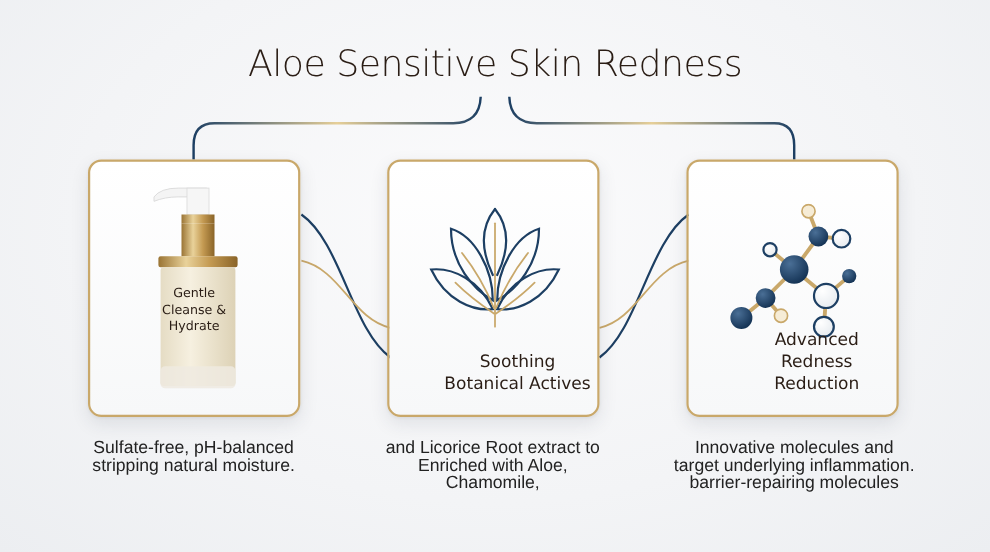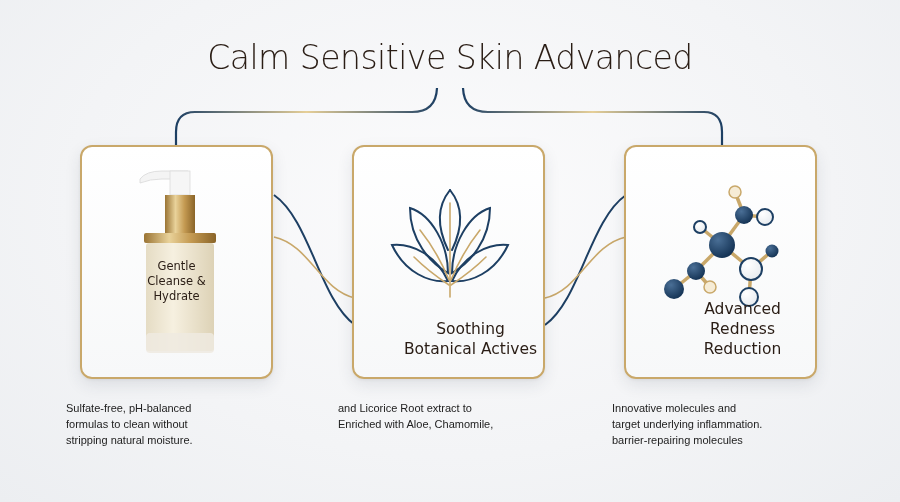--- a/index.html
+++ b/index.html
@@ -34,31 +34,31 @@
   .card-label span { display: block; }
   .bottle-label {
     position: absolute; left: 0; right: 0; top: 112px;
     text-align: center; font-size: 11.5px; line-height: 15px; color: #2a1d15;
     font-family: "DejaVu Sans", sans-serif;
   }
   .bottle-label span { display: block; }
   .icon-svg { position: absolute; }
   .desc {
     position: absolute; top: 400px; width: 220px;
-    font-size: 11px; line-height: 16px; color: #222;
+    text-align: center; font-size: 16px; line-height: 16px; color: #222;
   }
   .desc span { display: block; }
   .desc-1 { left: 66px; }
   .desc-2 { left: 338px; }
   .desc-3 { left: 612px; }
 </style>
 </head>
 <body>
 
-<div class="title">Calm Sensitive Skin Advanced</div>
+<div class="title">Aloe Sensitive Skin Redness</div>
 
 <svg class="connectors" width="900" height="502" viewBox="0 0 900 502">
   <defs>
     <linearGradient id="gl" x1="0" x2="1" y1="0" y2="0">
       <stop offset="0" stop-color="#1d3f63"></stop>
       <stop offset="0.5" stop-color="#e6cf98"></stop>
       <stop offset="1" stop-color="#1d3f63"></stop>
     </linearGradient>
     <linearGradient id="gv" x1="0" x2="0" y1="0" y2="1">
       <stop offset="0" stop-color="#1d3f63"></stop>
@@ -171,21 +171,20 @@
     <circle cx="87" cy="112" r="9" fill="url(#whiteb)" stroke="#1d3f63" stroke-width="2"></circle>
   </svg>
   <div class="card-label">
     <span>Advanced</span>
     <span>Redness Reduction</span>
   </div>
 </div>
 
 <div class="desc desc-1">
   <span>Sulfate-free, pH-balanced</span>
-  <span>formulas to clean without</span>
   <span>stripping natural moisture.</span>
 </div>
 <div class="desc desc-2">
   <span>and Licorice Root extract to</span>
   <span>Enriched with Aloe, Chamomile,</span>
 </div>
 <div class="desc desc-3">
   <span>Innovative molecules and</span>
   <span>target underlying inflammation.</span>
   <span>barrier-repairing molecules</span>

